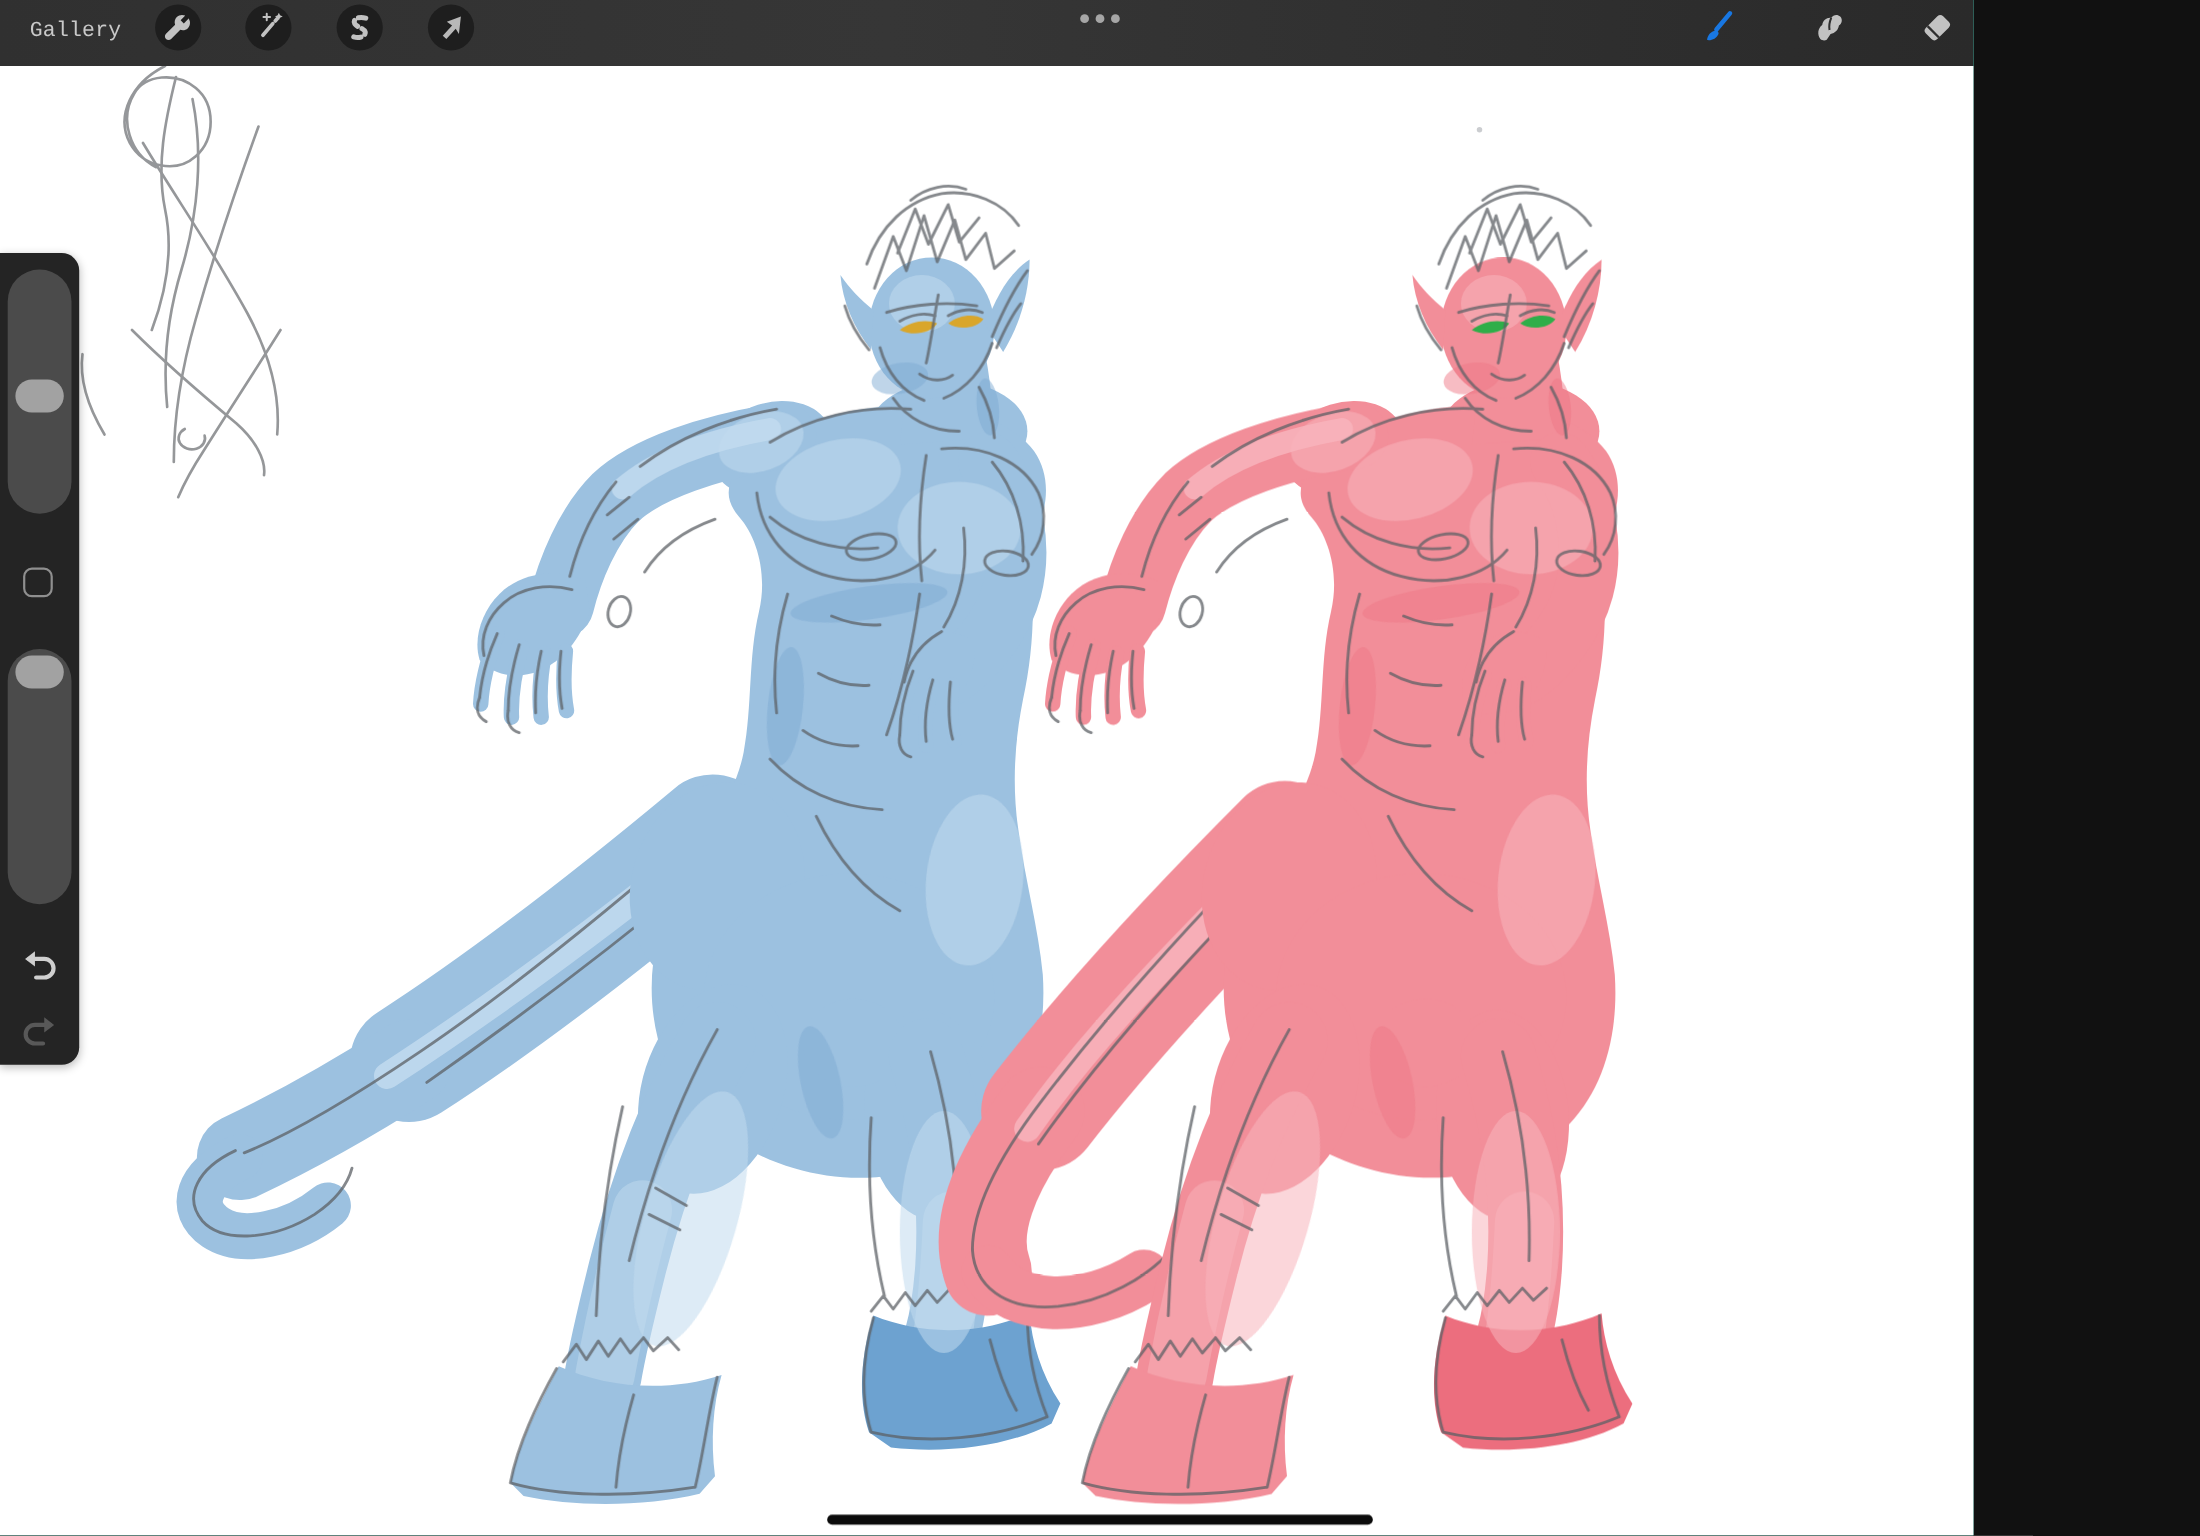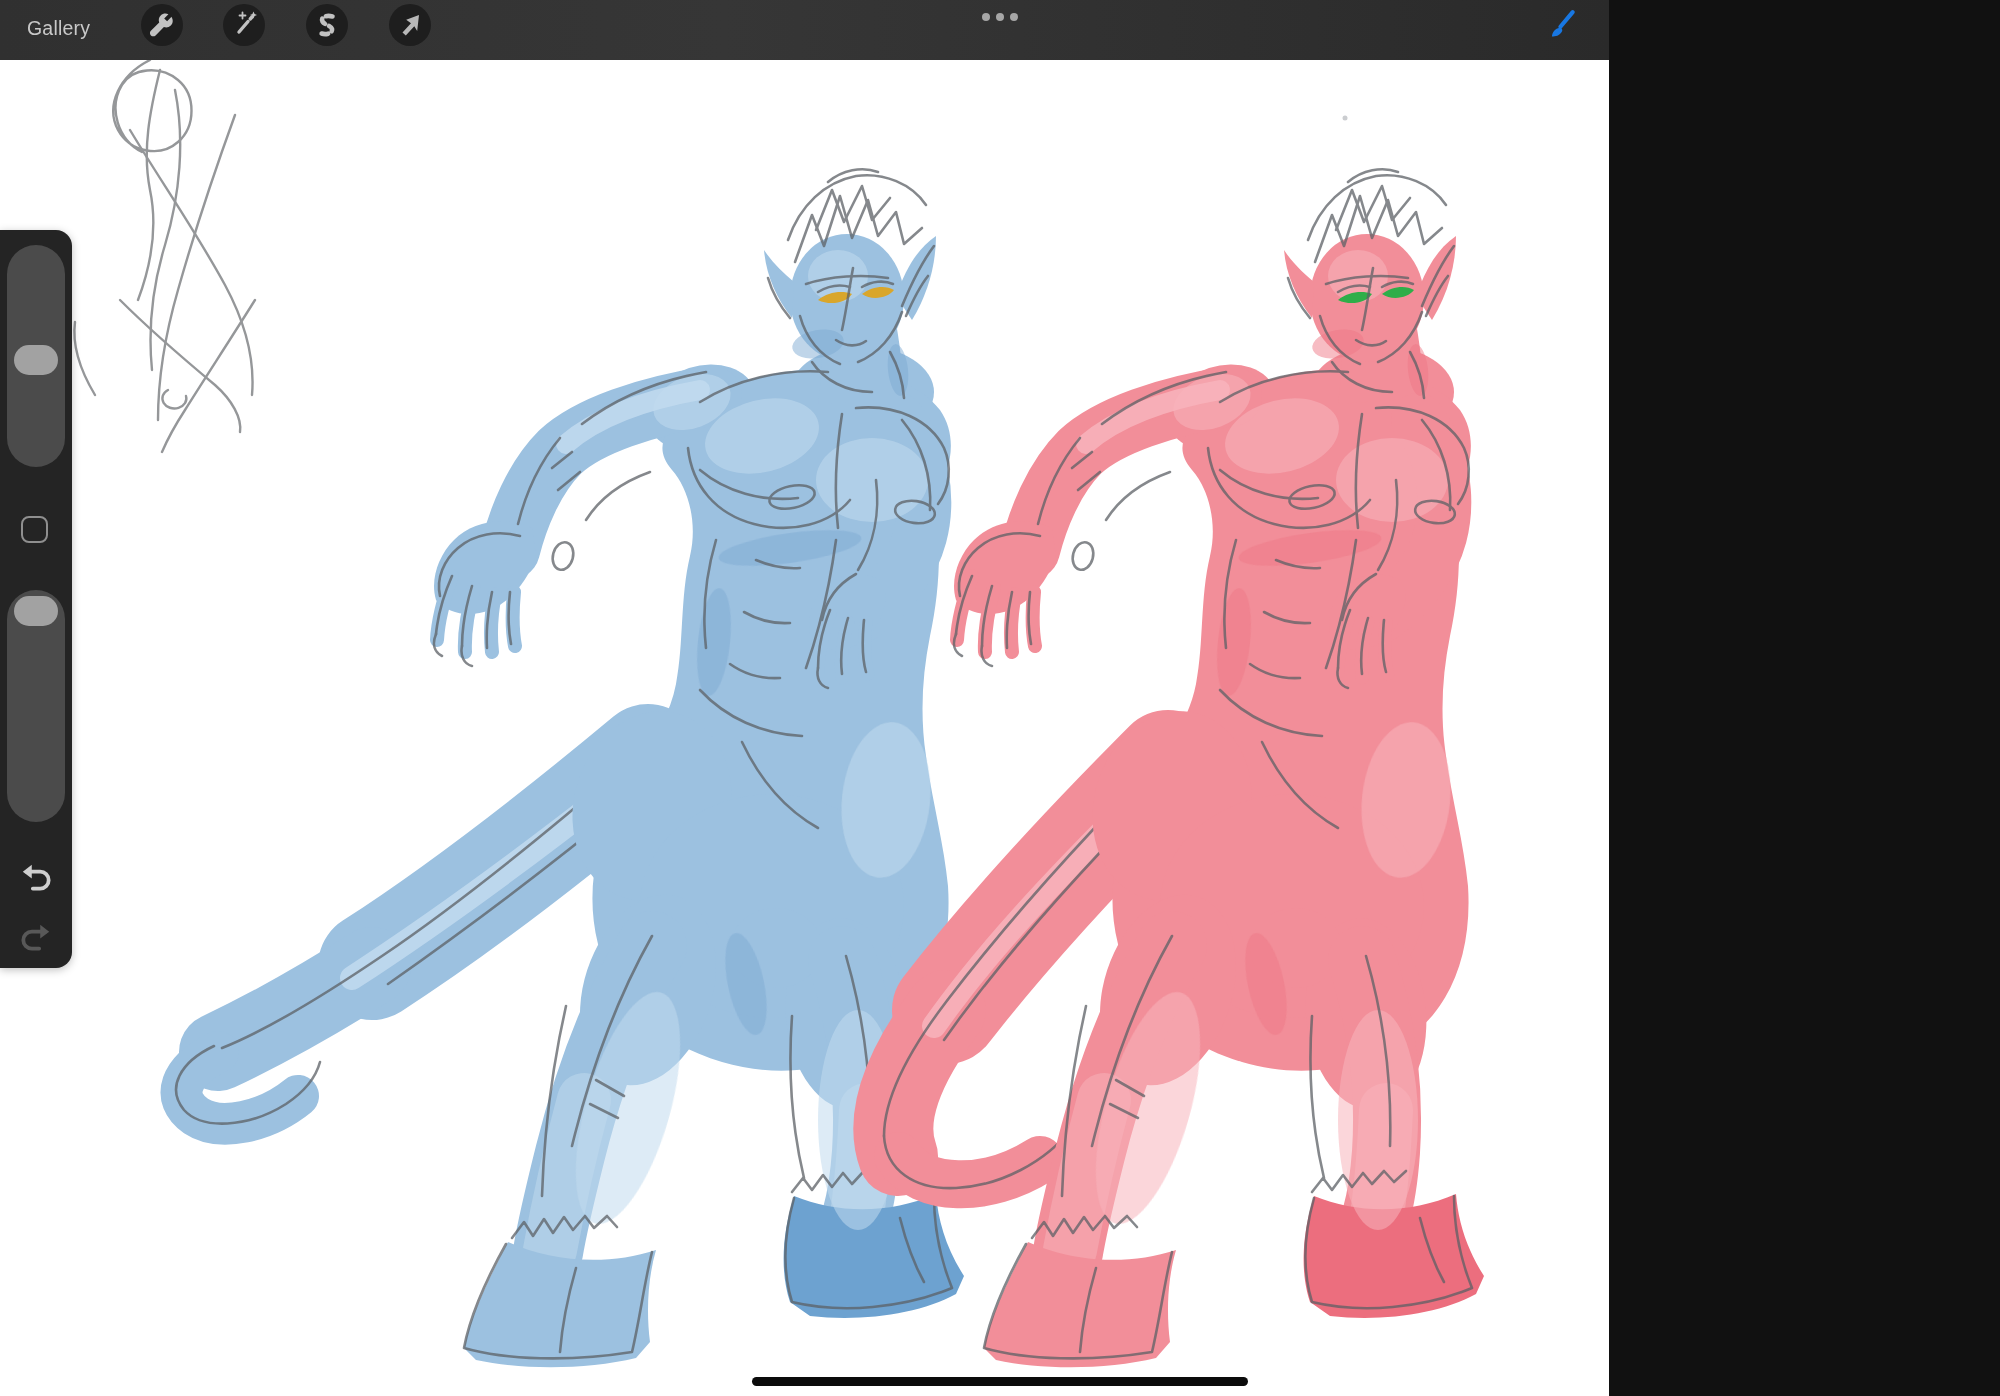--- a/index.html
+++ b/index.html
@@ -1,17 +1,17 @@
 <!DOCTYPE html>
 <html><head>
 <meta charset="utf-8">
 <style>
   html,body{margin:0;padding:0;background:#111;}
-  .stage{position:relative;width:1609px;height:1396px;overflow:hidden;background:#5eead4;
-         font-family:Liberation Sans, sans-serif;}
+  .stage{position:relative;width:1794px;height:1396px;overflow:hidden;background:#5eead4;
+         font-family:Liberation Mono, monospace;}
 
   
   .canvas{position:absolute;left:0;top:60px;width:1855px;height:1336px;background:#fff;
           border-right:2px solid #161616;}
   .offcanvas{position:absolute;left:1857px;top:60px;right:0;bottom:0;background:#222426;
     background-image:linear-gradient(#2e3033 1px,transparent 1px),
                      linear-gradient(90deg,#2e3033 1px,transparent 1px);
     background-size:24px 24px;}
   .art{position:absolute;left:0;top:0;width:2000px;height:1396px;pointer-events:none;}
 

